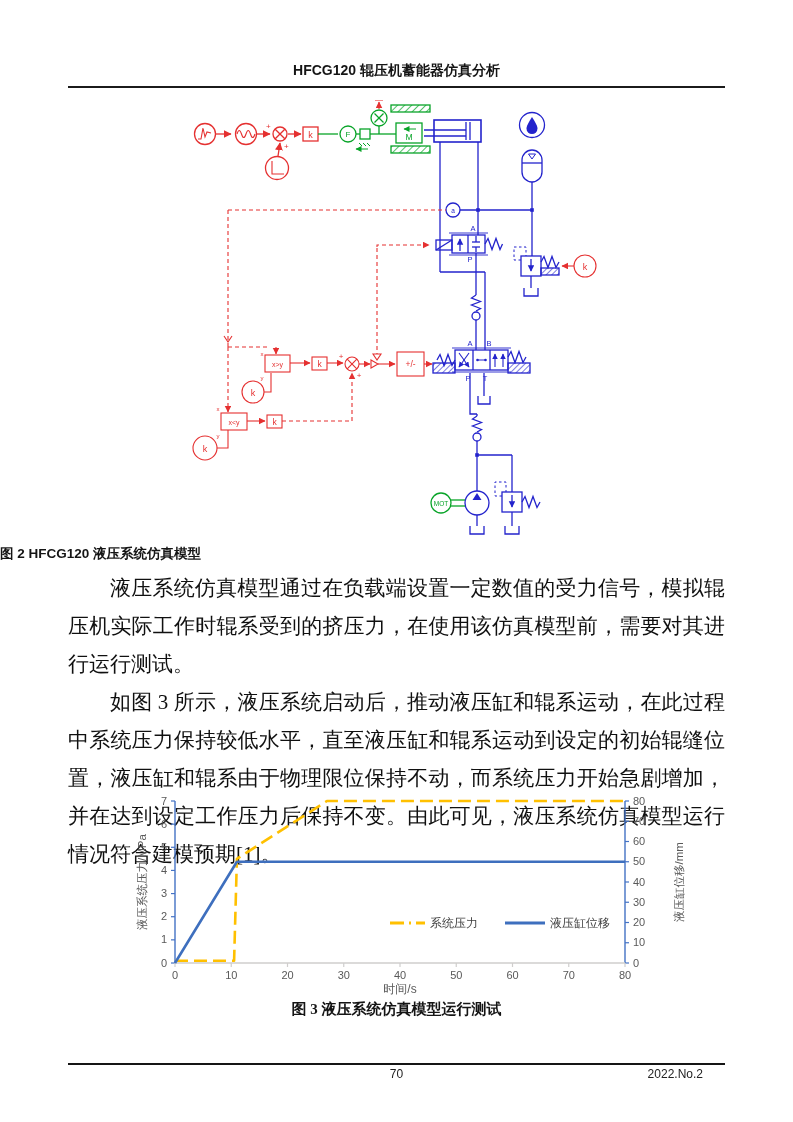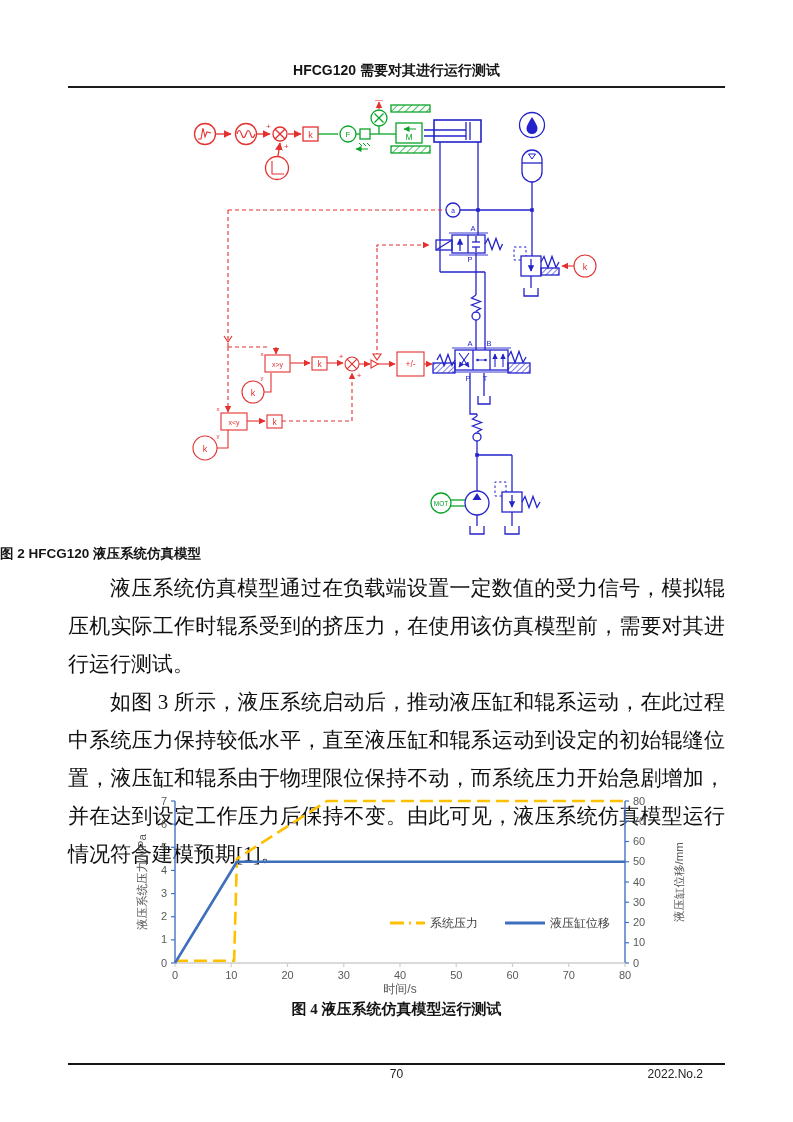--- a/index.html
+++ b/index.html
@@ -24,21 +24,21 @@
         font-family:"Liberation Sans","DejaVu Sans",sans-serif;font-size:12px;color:#222;}
   .ftr-issue{position:absolute;top:1067px;right:90px;
         font-family:"Liberation Sans","DejaVu Sans",sans-serif;font-size:12px;color:#222;}
   svg text.svglab{font-family:"Liberation Sans","DejaVu Sans",sans-serif;}
 </style>
 </head>
 <body>
 
 <div id="page">
 
-  <div class="hdr-title">HFCG120 需要对其进行运行测试</div>
+  <div class="hdr-title">HFCG120 辊压机蓄能器仿真分析</div>
   <div class="hdr-rule"></div>
 
   <svg class="fig2-svg" width="415" height="442" viewBox="185 100 415 442" xmlns="http://www.w3.org/2000/svg">
     <defs>
       <marker id="ar" markerWidth="7" markerHeight="7" refX="5.5" refY="3" orient="auto">
         <path d="M0,0 L6,3 L0,6 Z" fill="#e53030"></path>
         </marker>
       <marker id="ag" markerWidth="7" markerHeight="7" refX="5.5" refY="3" orient="auto">
         <path d="M0,0 L6,3 L0,6 Z" fill="#08a428"></path>
         </marker>
@@ -337,19 +337,19 @@
         <text x="553" y="87" text-anchor="middle" fill="#595959" style="font-family:&quot;Liberation Sans&quot;,&quot;DejaVu Sans&quot;,sans-serif;font-size:11.5px" transform="rotate(-90 553 87)">液压缸位移/mm</text>
         <text x="270" y="198" text-anchor="middle" fill="#595959" style="font-family:&quot;Liberation Sans&quot;,&quot;DejaVu Sans&quot;,sans-serif;font-size:12px">时间/s</text>
         <polyline points="45.0,165.7 104.1,165.7 106.9,63.9 196.9,6.0 495.0,6.0" fill="none" stroke="#FFC000" stroke-width="2.6" stroke-dasharray="13 6" stroke-linejoin="round"></polyline>
         <polyline points="45.0,168.0 106.9,66.8 495.0,66.8" fill="none" stroke="#3E6FBE" stroke-width="2.6" stroke-dasharray="none" stroke-linejoin="round"></polyline>
         <line x1="260" y1="128" x2="295" y2="128" stroke="#FFC000" stroke-width="2.8" stroke-dasharray="14 5 2 5"></line>
         <text x="300" y="132" text-anchor="start" fill="#404040" style="font-family:&quot;Liberation Sans&quot;,&quot;DejaVu Sans&quot;,sans-serif;font-size:12px">系统压力</text>
         <line x1="375" y1="128" x2="415" y2="128" stroke="#3E6FBE" stroke-width="2.8" stroke-dasharray="none"></line>
         <text x="420" y="132" text-anchor="start" fill="#404040" style="font-family:&quot;Liberation Sans&quot;,&quot;DejaVu Sans&quot;,sans-serif;font-size:12px">液压缸位移</text>
       </svg>
   </div>
-  <div class="caption3">图 4 液压系统仿真模型运行测试</div>
+  <div class="caption3">图 3 液压系统仿真模型运行测试</div>
 
   <div class="ftr-rule"></div>
   <div class="ftr-page">70</div>
   <div class="ftr-issue">2022.No.2</div>
 
 </div>
 
 </body></html>

